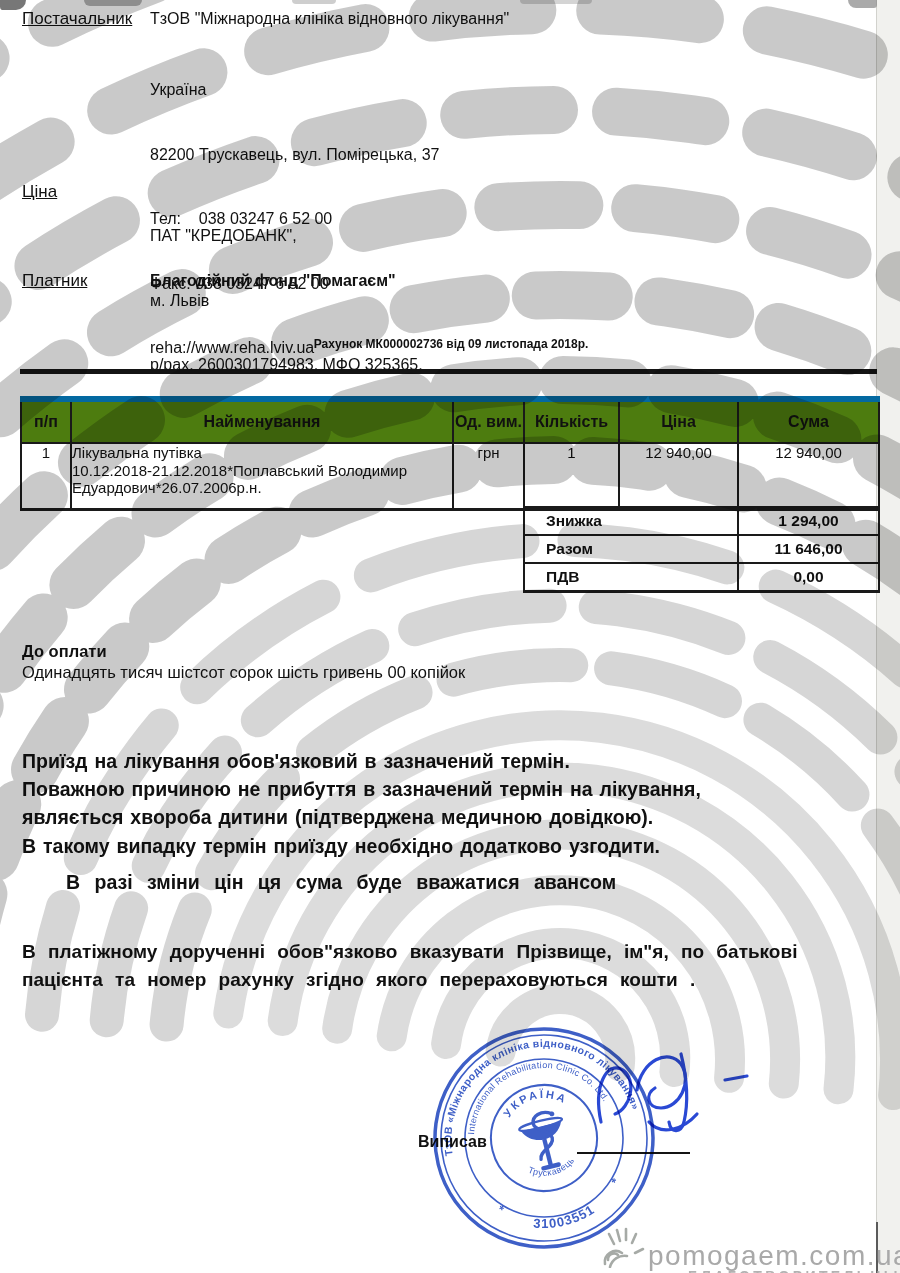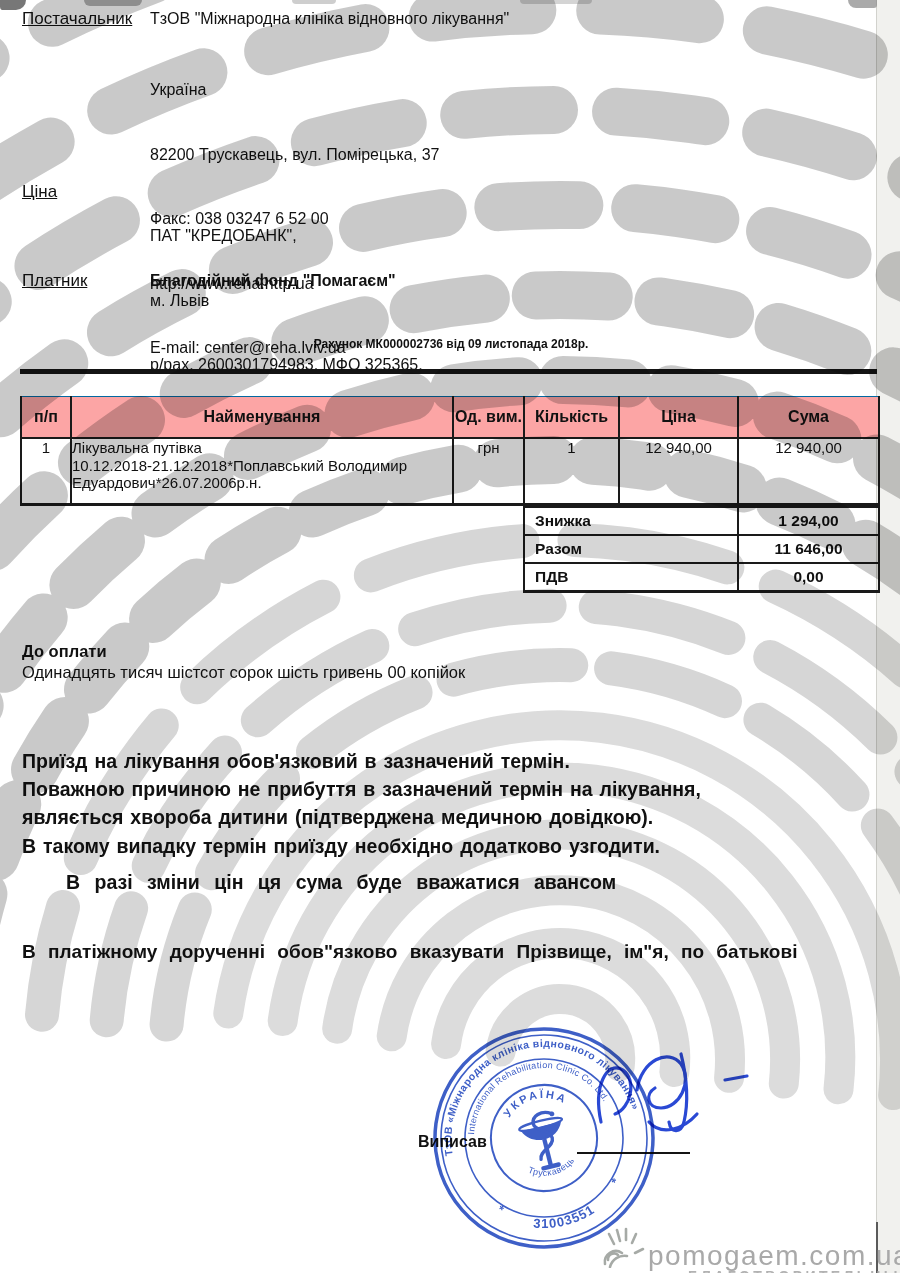--- a/index.html
+++ b/index.html
@@ -26,30 +26,30 @@
   .plain{font-size:16px;white-space:pre-wrap;}
   .lines{font-size:16px;line-height:21.5px;white-space:pre-wrap;}
   .bold{font-weight:bold;}
 
   .doc-title{left:0;top:337px;width:878px;text-align:center;font-size:12px;font-weight:bold;padding-left:12px;}
   .title-rule{left:20px;top:369px;width:857px;height:5px;background:#141414;}
 
   table{border-collapse:collapse;}
   .items{position:absolute;left:20px;top:396px;width:858px;table-layout:fixed;}
   .items th,.items td{border:2px solid #1a1a1a;padding:0;}
-  .items thead th{height:40px;background:#fca5a5;font-size:16px;font-weight:bold;text-align:center;border-top:1px solid #0369a1;}
+  .items thead th{height:40px;background:#4d7c0f;font-size:16px;font-weight:bold;text-align:center;border-top:6px solid #0369a1;}
   .items tbody td{height:64px;vertical-align:top;font-size:15px;border-bottom:3px solid #1a1a1a;}
   .c-num{text-align:center;padding-top:4px;}
   .c-name{padding:3px 4px 0 6px;}
   .c-name div{line-height:17.5px;}
   .c-center{text-align:center;padding-top:4px;margin-left:12px;}
   .summary{position:absolute;left:523px;top:506px;width:355px;table-layout:fixed;}
   .summary td{border:2px solid #1a1a1a;height:24px;font-size:15.5px;font-weight:bold;}
   .summary tr:last-child td{border-bottom:3px solid #1a1a1a;}
-  .s-label{padding-left:10px;}
+  .s-label{padding-left:21px;}
   .s-val{text-align:center;}
 
   .due-label{left:22px;top:642px;font-size:16.5px;font-weight:bold;}
   .due-words{left:22px;top:663px;font-size:16.5px;font-weight:normal;}
 
   .para1{left:22px;top:747px;width:840px;font-size:19.5px;font-weight:bold;line-height:28.2px;word-spacing:1.5px;}
   .para2{left:22px;top:871px;width:840px;font-size:19.5px;font-weight:bold;word-spacing:9px;margin-left:44px;}
   .para3{left:22px;top:938px;width:850px;font-size:19px;font-weight:bold;line-height:28px;word-spacing:7px;}
 
   .sign-label{left:418px;top:1133px;font-size:16px;font-weight:bold;}
@@ -94,22 +94,23 @@
   <div class="smudge d"></div>
   <div class="smudge e"></div>
 
   <div class="content">
 
     <div class="abs field-label" style="left:22px;top:9px;">Постачальник</div>
     <div class="abs plain" style="left:150px;top:10px;">ТзОВ "Міжнародна клініка відновного лікування"</div>
     <div class="abs lines" style="left:150px;top:36px;">
       <div>Україна</div>
       <div>82200 Трускавець, вул. Помірецька, 37</div>
+      <div>Тел:    038 03247 6 52 00</div>
       <div>Факс: 038 03247 6 52 00</div>
-      <div>http://www.reha.http.ua</div>
+      <div>reha://www.reha.lviv.ua</div>
       <div>E-mail: center@reha.lviv.ua</div>
     </div>
 
     <div class="abs field-label" style="left:22px;top:182px;">Ціна</div>
     <div class="abs lines" style="left:150px;top:182px;">
       <div>ПАТ "КРЕДОБАНК",</div>
       <div>м. Львів</div>
       <div>р/рах. 2600301794983, МФО 325365,</div>
       <div>ЄДРПОУ 31003551, ІПН 310035513128, номер свідоцтва 18305655</div>
     </div>
@@ -181,20 +182,21 @@
 
     <div class="abs para1">
       <div>Приїзд на лікування обов'язковий в зазначений термін.</div>
       <div>Поважною причиною не прибуття в зазначений термін на лікування,</div>
       <div>являється хвороба дитини (підтверджена медичною довідкою).</div>
       <div>В такому випадку термін приїзду необхідно додатково узгодити.</div>
     </div>
     <div class="abs para2">В разі зміни цін ця сума буде вважатися авансом</div>
     <div class="abs para3">
       <div>В платіжному дорученні обов"язково вказувати Прізвище, ім"я, по батькові</div>
+      <div>пацієнта та номер рахунку згідно якого перераховуються кошти .</div>
     </div>
 
     <div class="abs sign-label">Виписав</div>
     <div class="abs sign-line"></div>
 
     <svg class="abs stamp" width="232" height="232" viewBox="0 0 232 232">
       <defs>
         <path id="arcOuter" d="M -90.3 24.1 A 93 93 0 1 1 90.3 24.1"></path>
         <path id="arcNum" d="M -45 77.9 A 90 90 0 0 0 45 77.9"></path>
         <path id="arcMid" d="M -65.8 23.9 A 70 70 0 1 1 65.8 23.9"></path>

